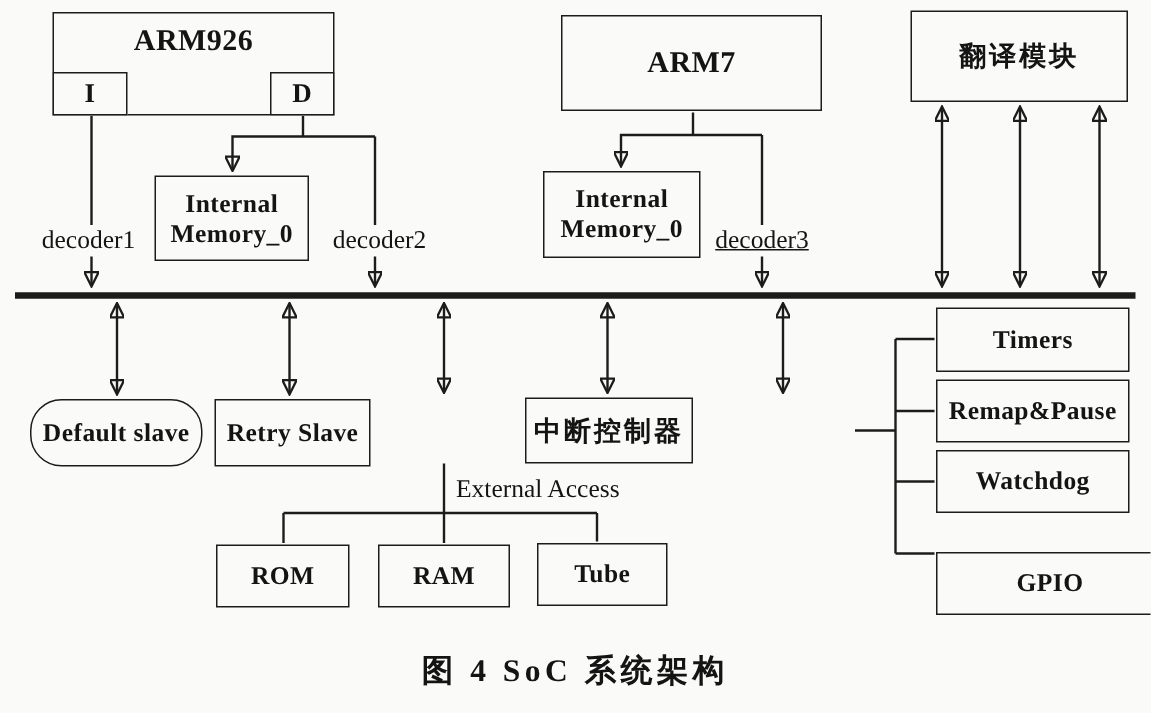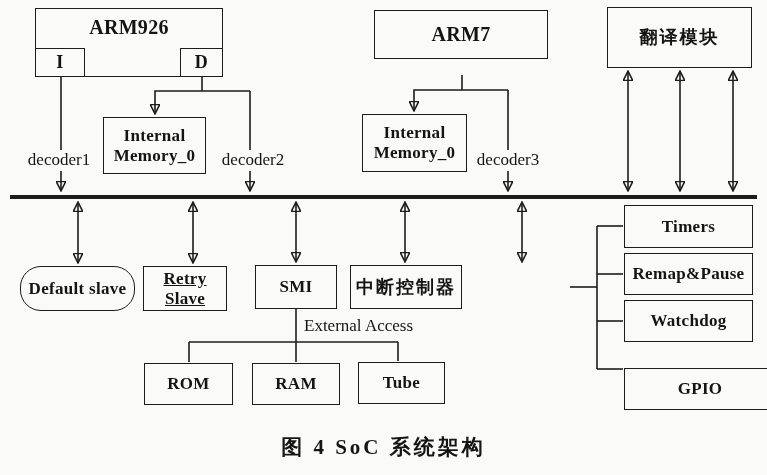--- a/index.html
+++ b/index.html
@@ -31,28 +31,28 @@
     text-align: center; line-height: 1.15;
     letter-spacing: .3px;
   }
   .box.big { font-size: 20px; }
   .box.cjk { font-size: 18px; letter-spacing: 2px; }
 
   
   .b-arm926   { left: 35px;  top: 8px;   width: 188px; height: 69px; align-items: flex-start; padding-top: 7px; }
   .b-iport    { left: 35px;  top: 48px;  width: 50px;  height: 29px; font-size: 18px; }
   .b-dport    { left: 180px; top: 48px;  width: 43px;  height: 29px; font-size: 18px; }
-  .b-arm7     { left: 374px; top: 10px;  width: 174px; height: 49px; }
+  .b-arm7     { left: 374px; top: 10px;  width: 174px; height: 64px; }
   .b-translate{ left: 607px; top: 7px;   width: 145px; height: 61px; }
   .b-mem1     { left: 103px; top: 117px; width: 103px; height: 57px; flex-direction: column; }
   .b-mem2     { left: 362px; top: 114px; width: 105px; height: 58px; flex-direction: column; }
 
   
   .b-default  { left: 20px;  top: 266px; width: 115px; height: 45px; border-radius: 21px; }
-  .b-retry    { left: 143px; top: 266px; width: 84px; height: 45px; text-decoration: underline; }
+  .b-retry    { left: 143px; top: 266px; width: 104px; height: 45px; }
   .b-smi      { left: 255px; top: 265px; width: 82px;  height: 44px; }
   .b-intc     { left: 350px; top: 265px; width: 112px; height: 44px; font-size: 17px; }
   .b-ahb2apb  { left: 472px; top: 265px; width: 98px;  height: 43px; }
 
   
   .b-timers   { left: 624px; top: 205px; width: 129px; height: 43px; }
   .b-remap    { left: 624px; top: 253px; width: 129px; height: 42px; }
   .b-watchdog { left: 624px; top: 300px; width: 129px; height: 42px; }
   .b-gpio     { left: 624px; top: 368px; width: 152px; height: 42px; }
 
@@ -64,21 +64,21 @@
   .freelabel {
     position: absolute;
     font-size: 17px;
     background: var(--bg);
     text-align: center;
     line-height: 1.1;
     padding: 1px 0;
   }
   .l-decoder1 { left: 22px;  top: 150px; width: 74px; }
   .l-decoder2 { left: 216px; top: 150px; width: 74px; }
-  .l-decoder3 { left: 471px; top: 150px; width: 74px; }
+  .l-decoder3 { left: 471px; top: 150px; width: 74px; text-decoration: underline; }
   .l-extacc   { left: 304px; top: 316px; width: 130px; text-align: left; background: transparent; }
 
   .caption {
     position: absolute;
     left: 0; top: 433px; width: 767px;
     text-align: center;
     font-size: 21px; font-weight: 700;
     letter-spacing: 3px;
   }
 </style>
@@ -157,23 +157,20 @@
   <div class="freelabel l-decoder1">decoder1</div>
   <div class="freelabel l-decoder2">decoder2</div>
   <div class="freelabel l-decoder3">decoder3</div>
 
   <div class="box b-default">
     <span>Default slave</span>
   </div>
   <div class="box b-retry">
     <span>Retry Slave</span>
   </div>
-  <div class="box b-smi">
-    <span>SMI</span>
-  </div>
   <div class="box cjk b-intc">
     <span>中断控制器</span>
   </div>
 
   <div class="freelabel l-extacc">External Access</div>
   <div class="box b-rom">
     <span>ROM</span>
   </div>
   <div class="box b-ram">
     <span>RAM</span>

